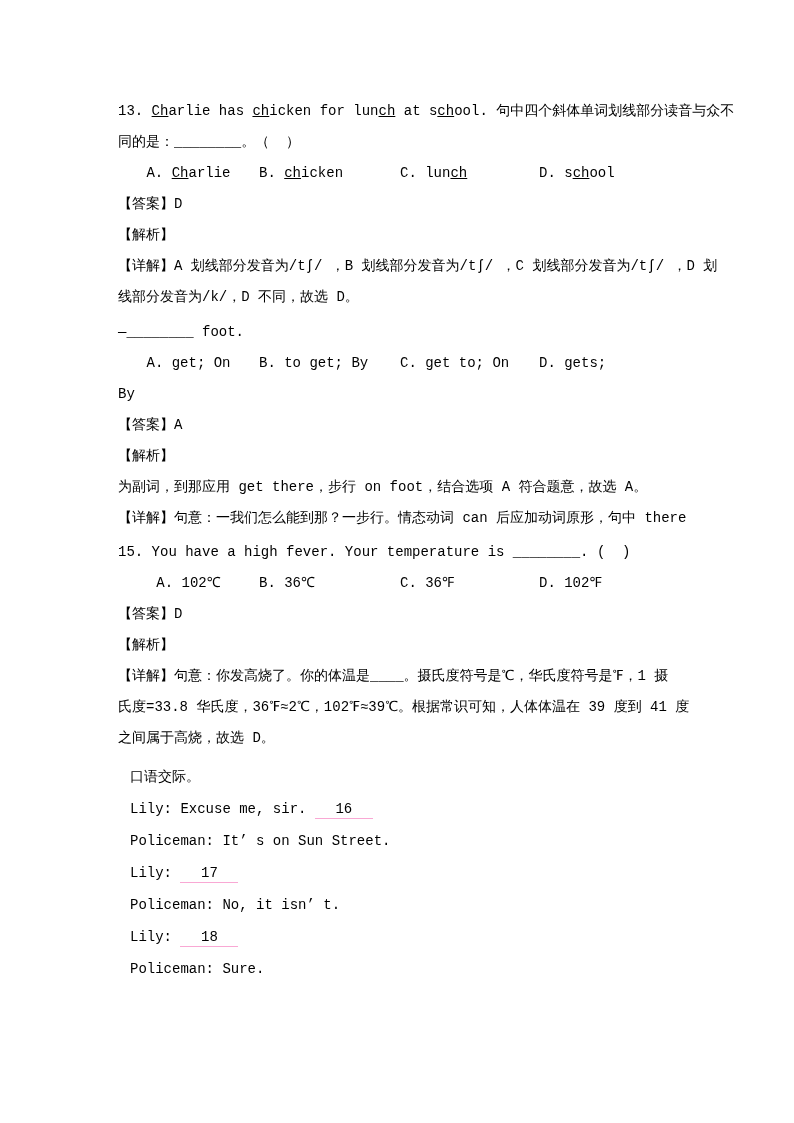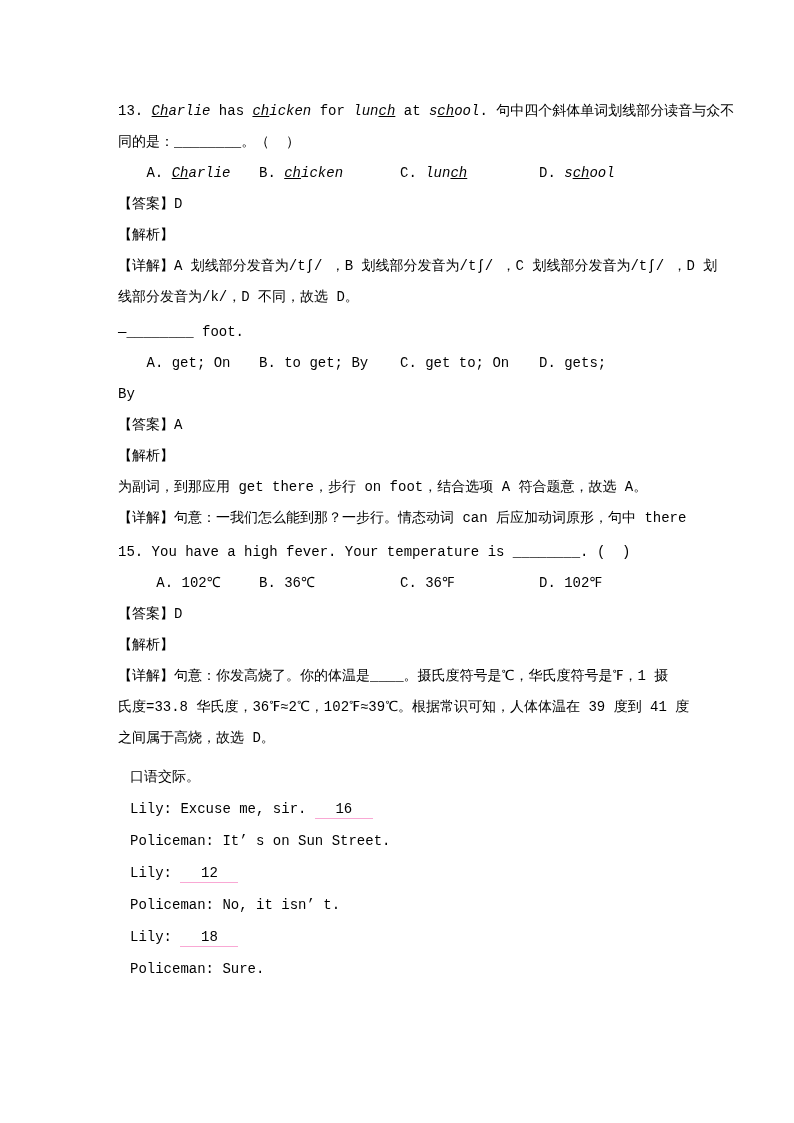--- a/index.html
+++ b/index.html
@@ -11,21 +11,21 @@
     font-family: "Liberation Mono", "DejaVu Sans Mono", monospace;
     font-size: 14px;
     overflow: hidden;
   }
   .page { padding: 96px 40px 0 118px; }
   .line { line-height: 31px; white-space: pre; }
   .opts { display: flex; }
   .opts > span:nth-child(1) { width: 141px; text-align: center; }
   .opts > span:nth-child(2) { width: 141px; }
   .opts > span:nth-child(3) { width: 139px; }
-  .it { font-style: italic; }
+  .it { }
   .ul { text-decoration: underline; }
   .blank {
     display: inline-block;
     min-width: 58px;
     text-align: center;
     border-bottom: 1px solid #f9a8d4;
     line-height: 18px;
   }
   .sec-q14 { margin-top: 4px; }
   .sec-q15 { margin-top: 3px; }
@@ -79,19 +79,19 @@
     <div class="line">【解析】</div>
     <div class="line">【详解】句意：你发高烧了。你的体温是____。摄氏度符号是℃，华氏度符号是℉，1 摄</div>
     <div class="line">氏度=33.8 华氏度，36℉≈2℃，102℉≈39℃。根据常识可知，人体体温在 39 度到 41 度</div>
     <div class="line">之间属于高烧，故选 D。</div>
   </section>
 
   <section class="sec-dlg">
     <div class="line">口语交际。</div>
     <div class="line"><span>Lily: Excuse me, sir. </span><span class="blank">16</span></div>
     <div class="line"><span>Policeman: It’ s on Sun Street.</span></div>
-    <div class="line"><span>Lily: </span><span class="blank">12</span></div>
+    <div class="line"><span>Lily: </span><span class="blank">17</span></div>
     <div class="line"><span>Policeman: No, it isn’ t.</span></div>
     <div class="line"><span>Lily: </span><span class="blank">18</span></div>
     <div class="line"><span>Policeman: Sure.</span></div>
   </section>
 
 </div>
 
 </body></html>

